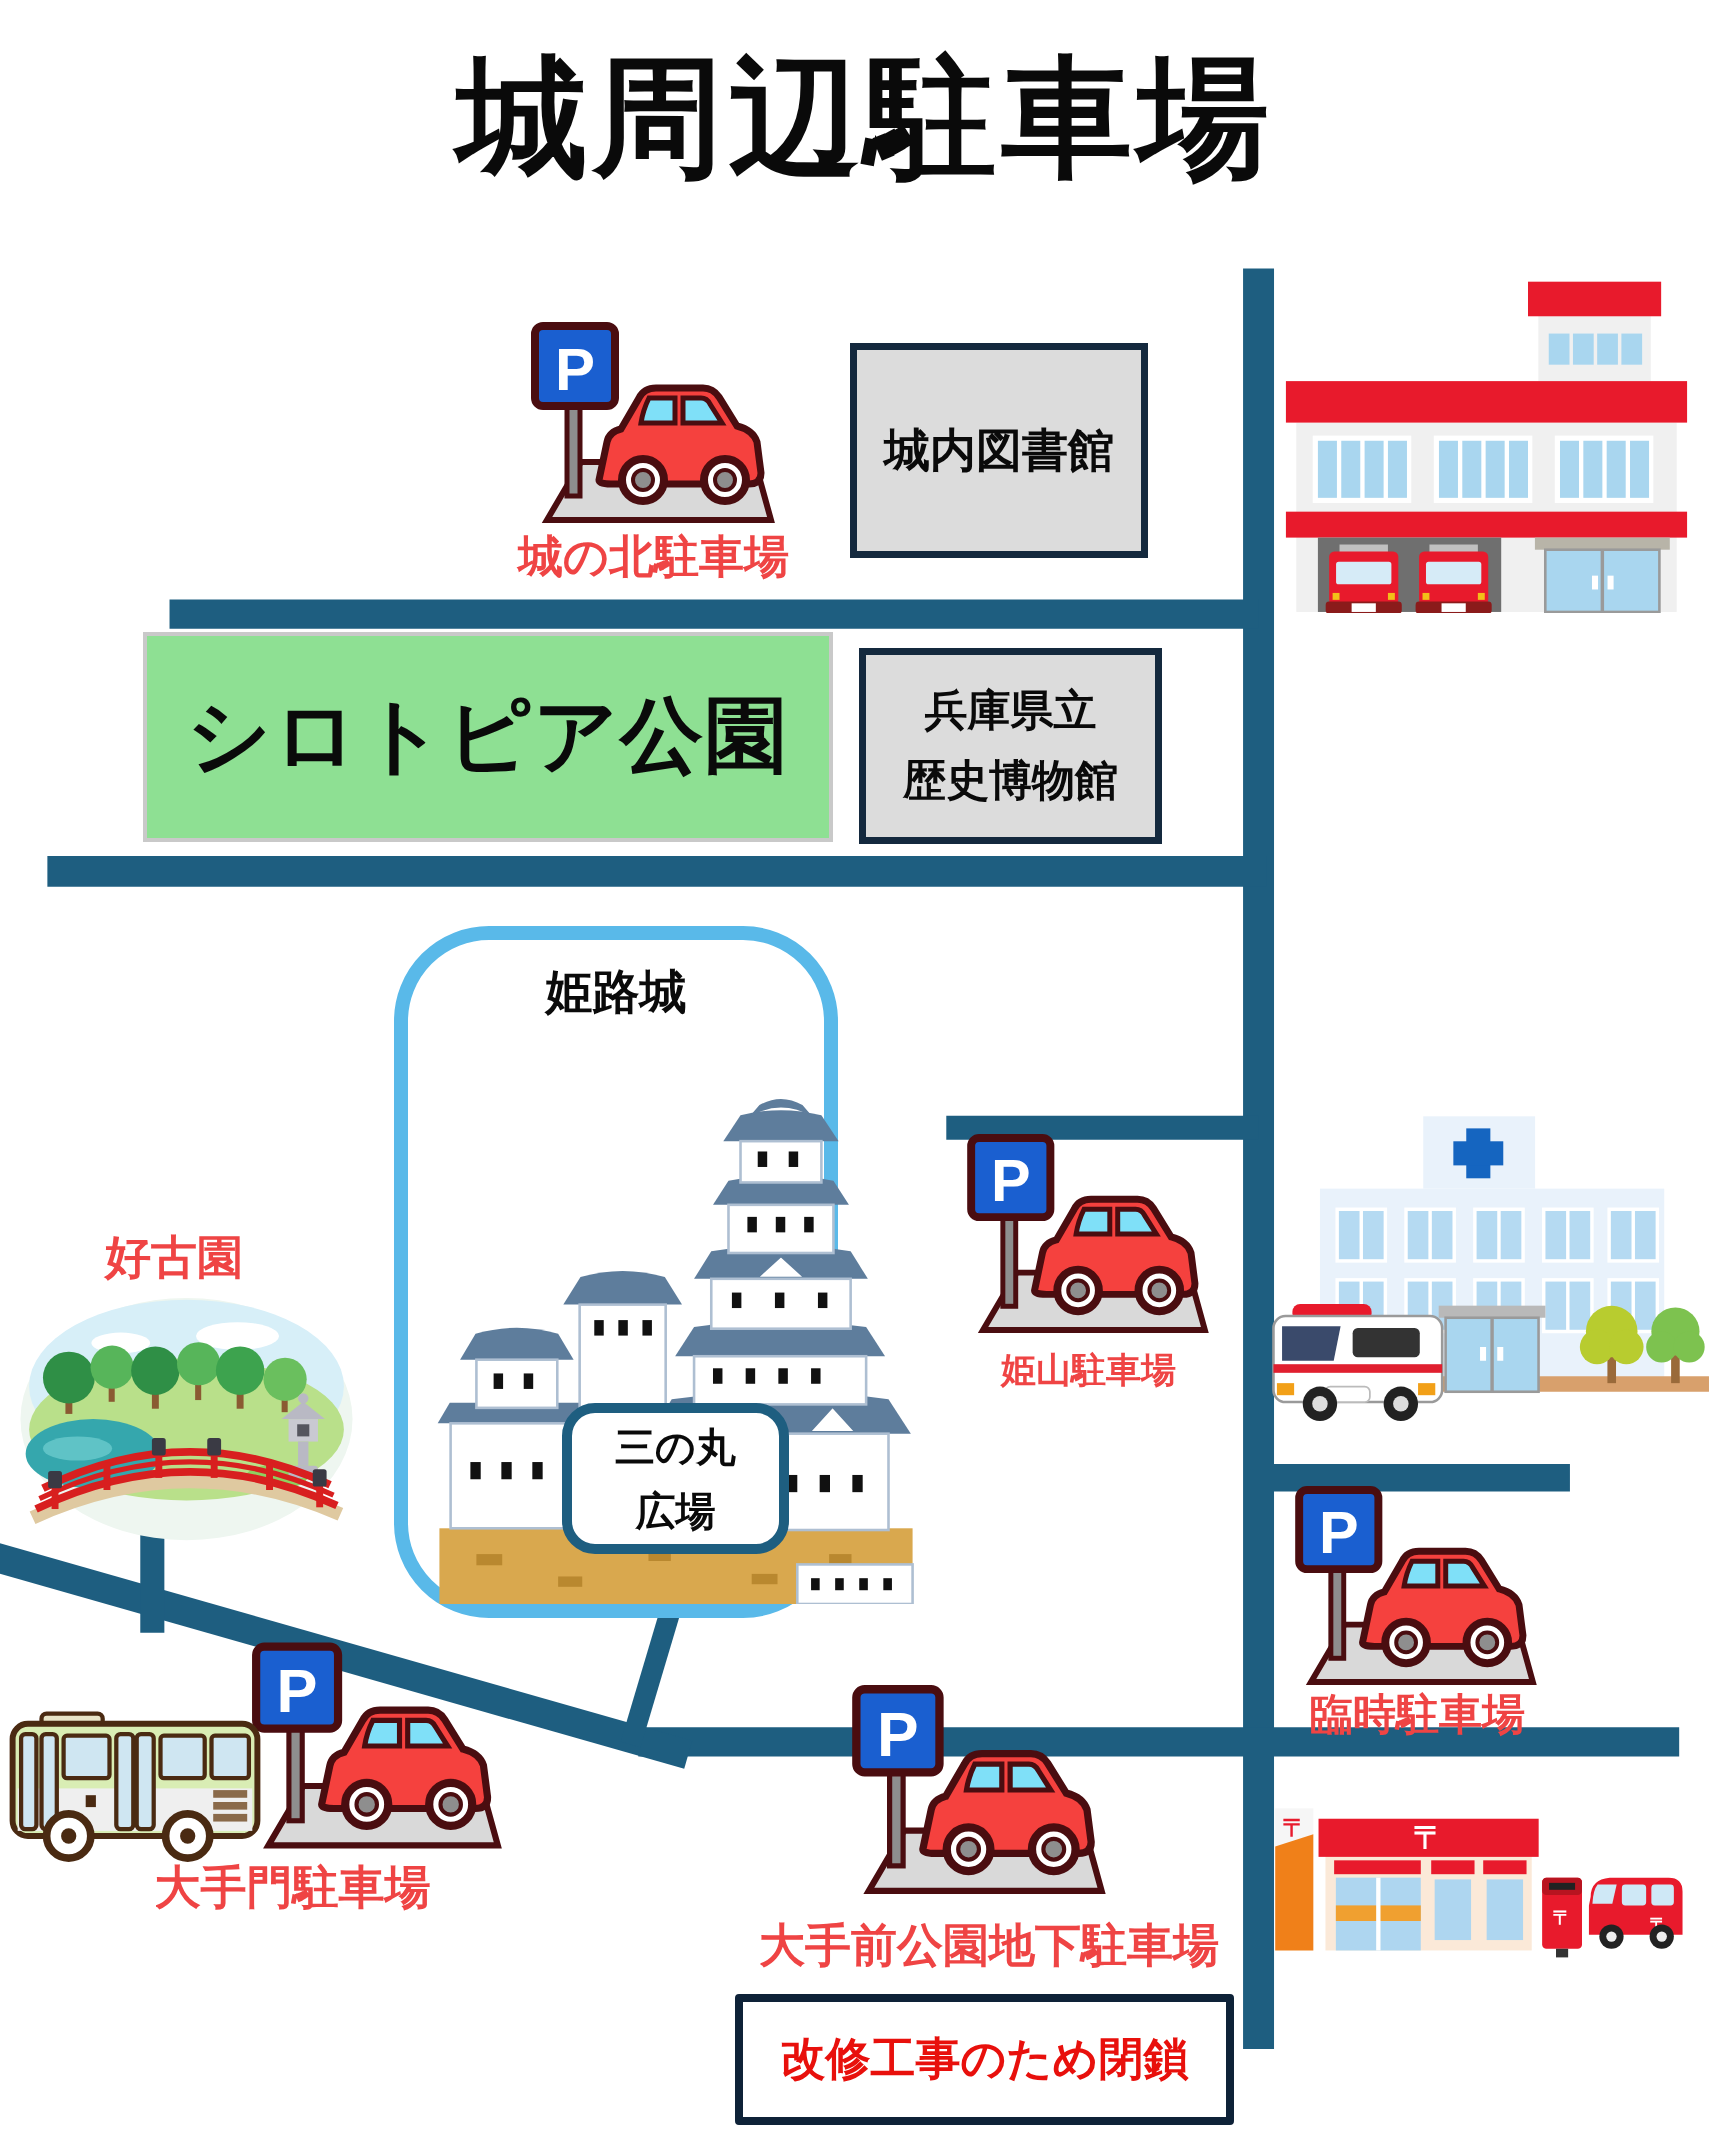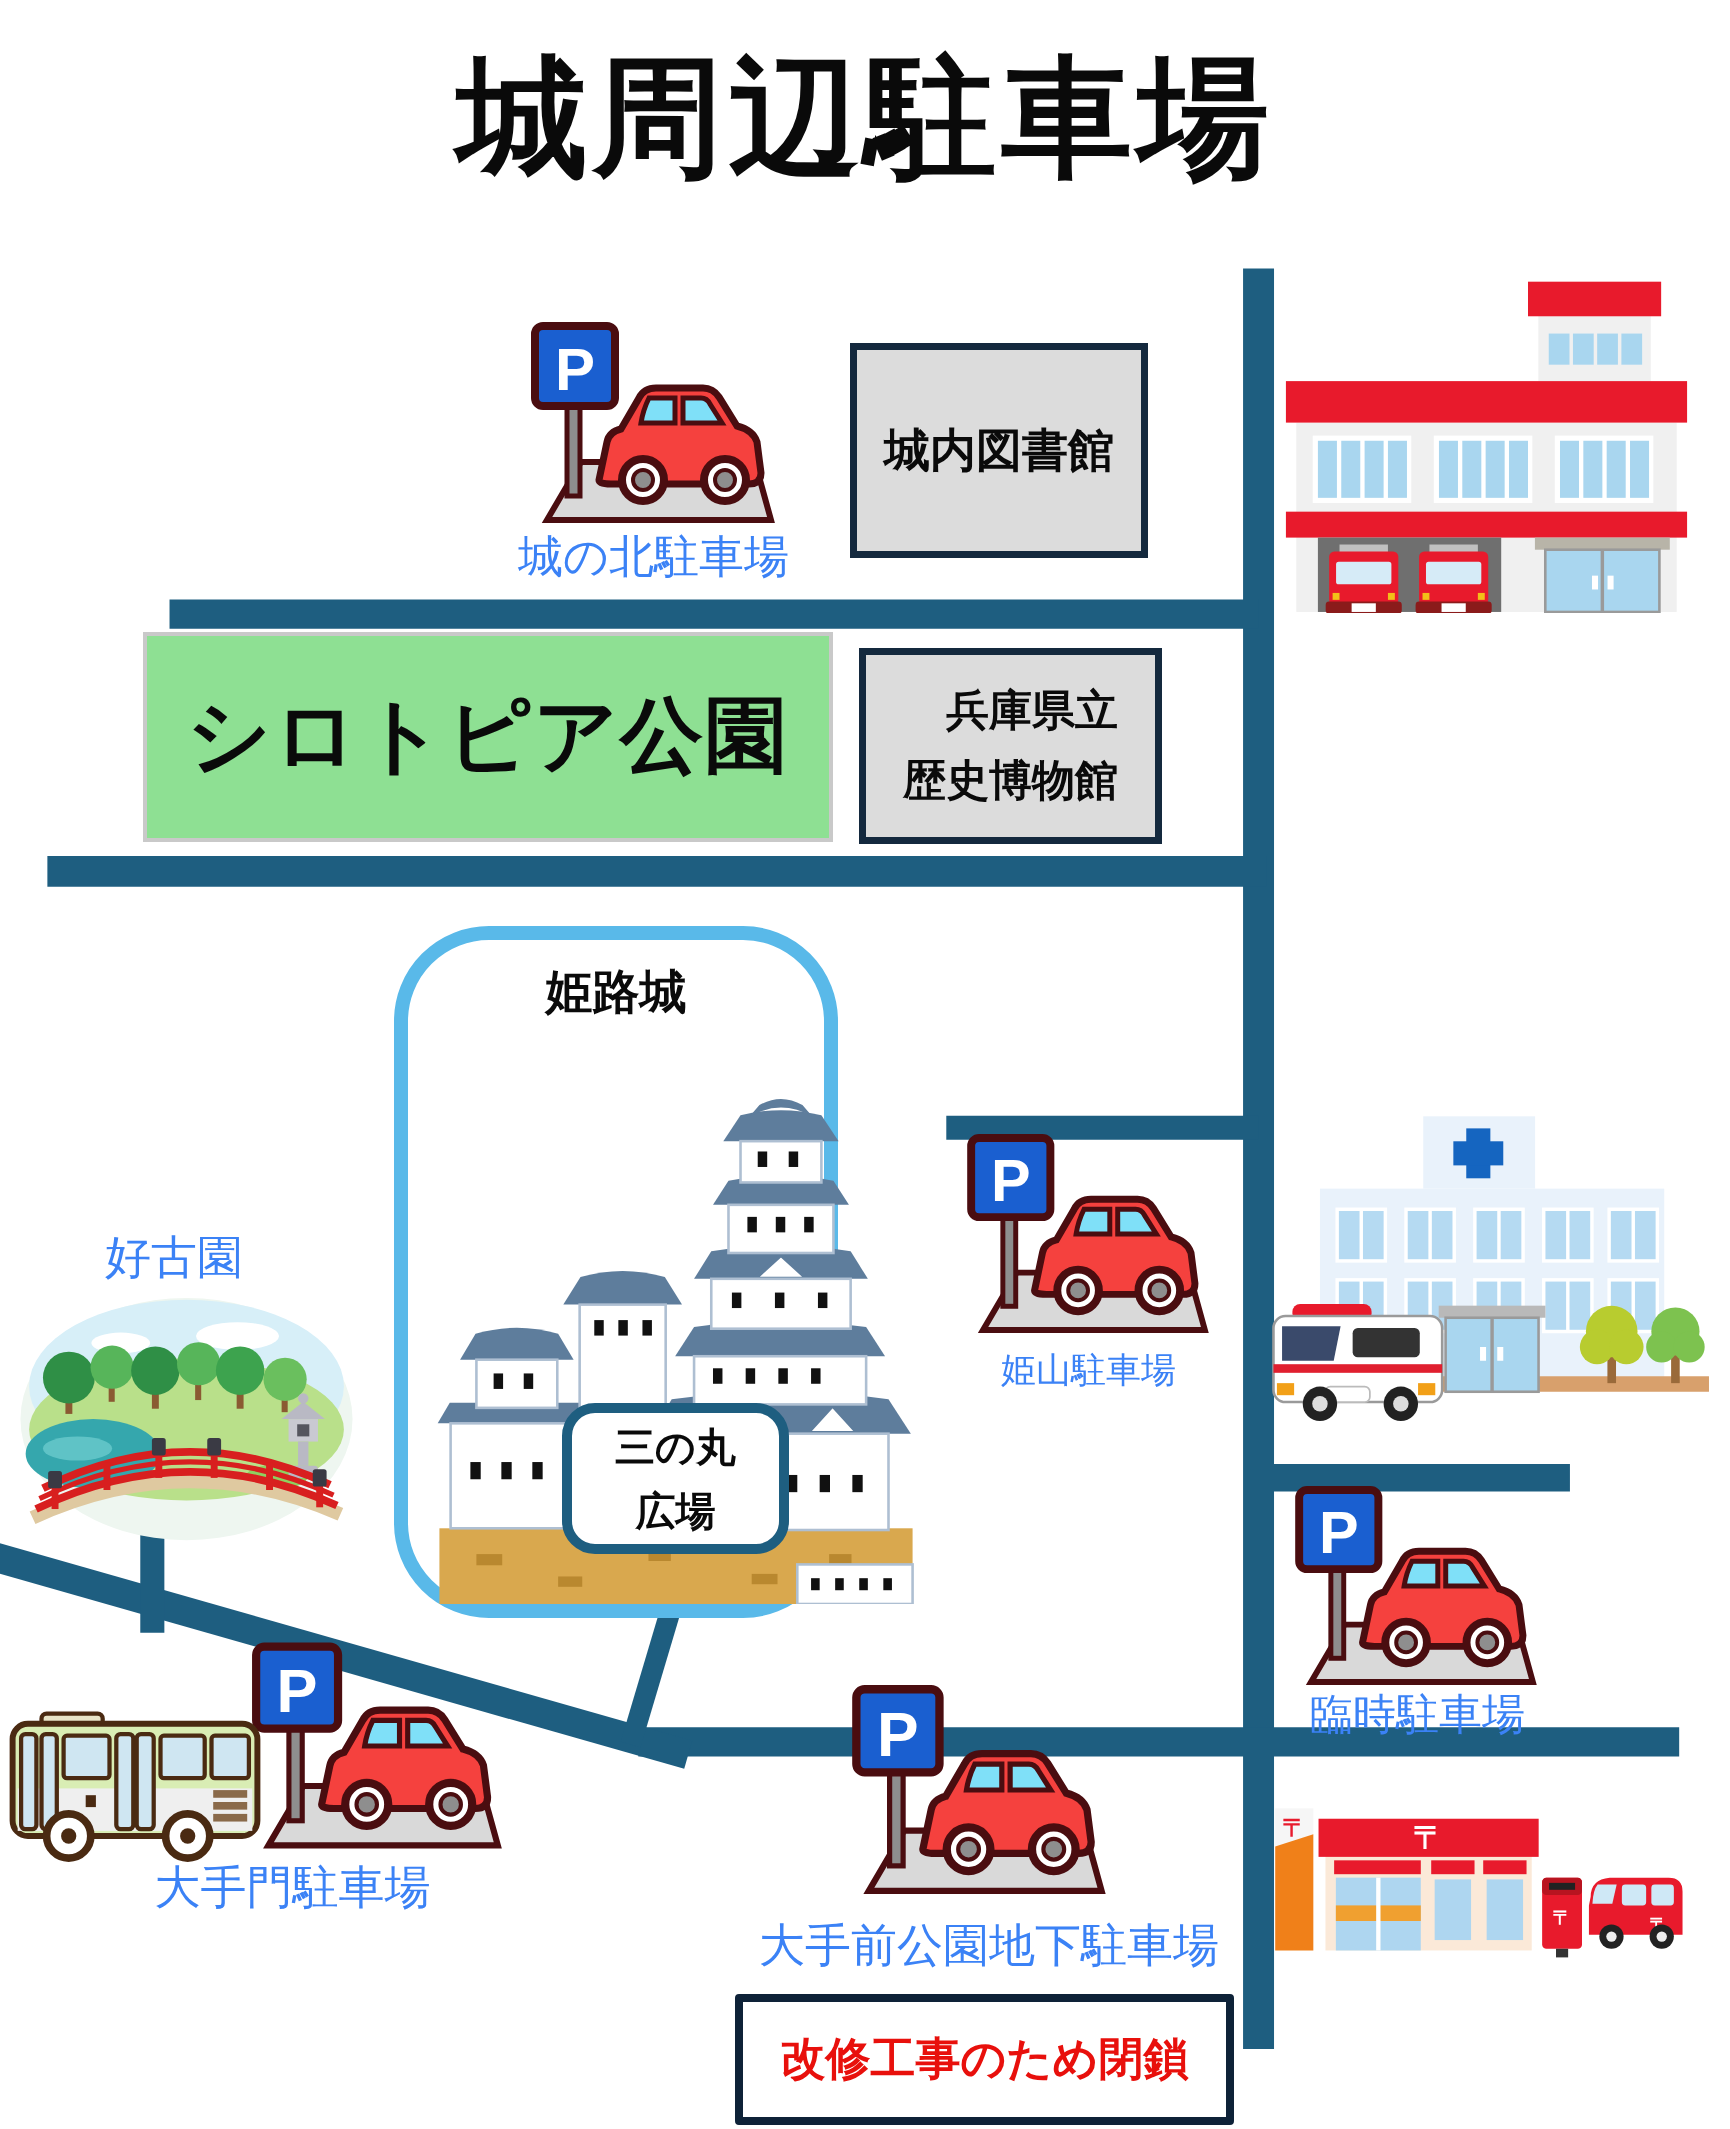--- a/index.html
+++ b/index.html
@@ -6,30 +6,30 @@
   #canvas{
     position:relative;width:1730px;height:2129px;background:#ffffff;overflow:hidden;
     font-family:"Liberation Sans","DejaVu Sans",sans-serif;color:#0a0a0a;
   }
   .abs{position:absolute;}
   #title{
     top:31px;left:0;width:100%;text-align:center;
     font-size:131px;font-weight:900;letter-spacing:5.2px;z-index:6;
   }
   .map-label{
-    position:absolute;text-align:center;font-weight:400;color:#3b82f6;z-index:6;
+    position:absolute;text-align:center;font-weight:700;color:#ef4444;z-index:6;
     white-space:nowrap;
   }
   .box{position:absolute;box-sizing:border-box;display:flex;flex-direction:column;
     align-items:center;justify-content:center;text-align:center;z-index:3;}
   #library-box{left:850px;top:343px;width:298px;height:215px;background:#dcdcdc;border:7.7px solid #14293e;}
   #library-box .t{font-size:46px;font-weight:800;}
   #shirotopia-box{left:143px;top:632px;width:690px;height:210px;background:#8ee093;border:4.3px solid #c9c9c9;}
   #shirotopia-box .t{font-size:83px;font-weight:900;letter-spacing:1.7px;}
-  #museum-box{left:859px;top:648px;width:303px;height:196px;background:#dcdcdc;border:7.7px solid #14293e;text-align:right;}
+  #museum-box{left:859px;top:648px;width:303px;height:196px;background:#dcdcdc;border:7.7px solid #14293e;}
   #museum-box .t{font-size:43px;font-weight:800;line-height:1.62;}
   #castle-box{left:394px;top:926px;width:444px;height:692px;background:#ffffff;
     border:14.6px solid #59b9e9;border-radius:95px;z-index:2;}
   #castle-label{left:0;right:0;top:20.6px;text-align:center;font-size:47px;font-weight:800;position:absolute;}
   #sannomaru-box{left:562px;top:1403px;width:227px;height:151px;background:#ffffff;
     border:10.3px solid #1e5e80;border-radius:33px;z-index:4;}
   #sannomaru-box .t{font-size:40px;font-weight:800;line-height:1.6;}
   #closure-box{left:735px;top:1994px;width:499px;height:131px;background:#ffffff;
     border:8.6px solid #0e2238;border-radius:4px;z-index:6;}
   #closure-box .t{font-size:45px;font-weight:900;color:#e8100c;line-height:1.38;}

